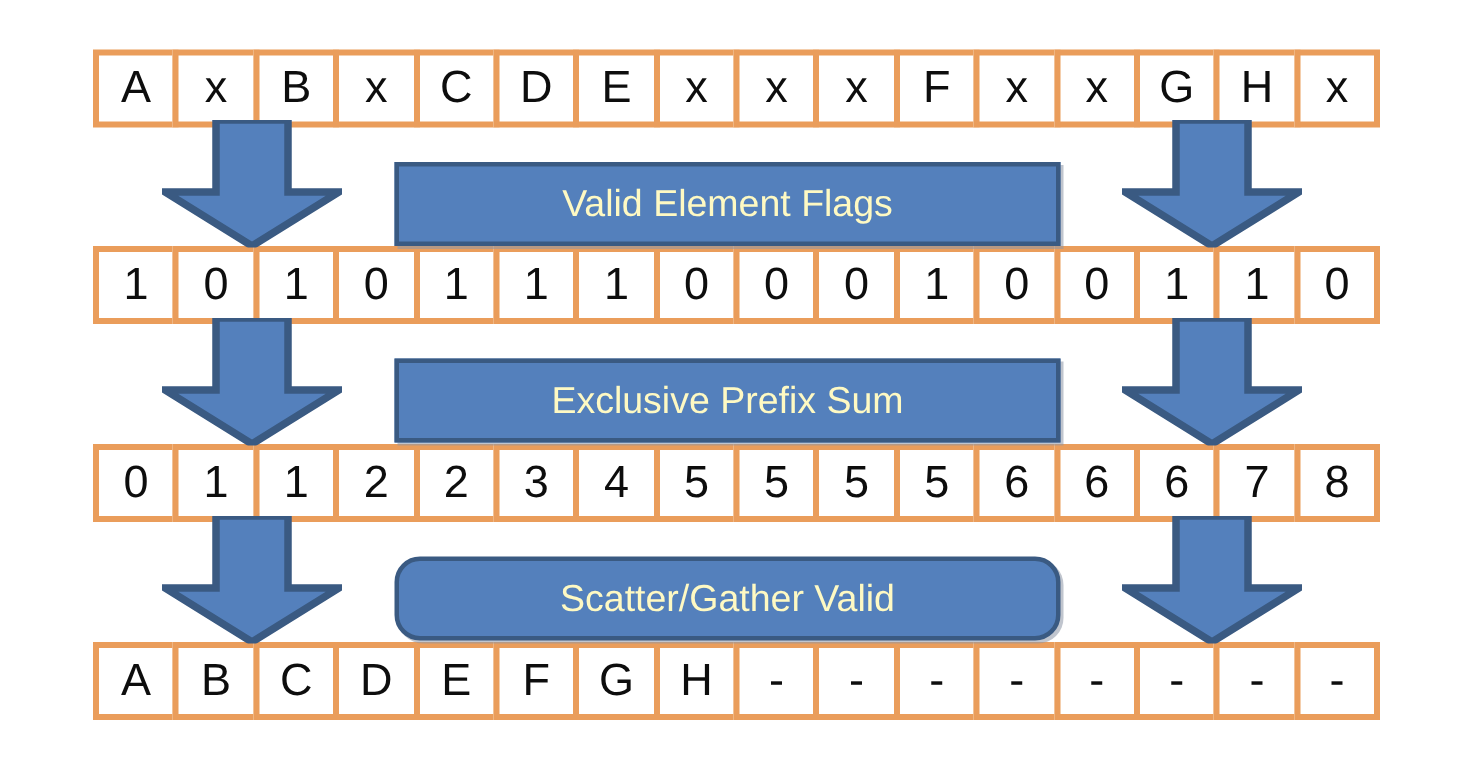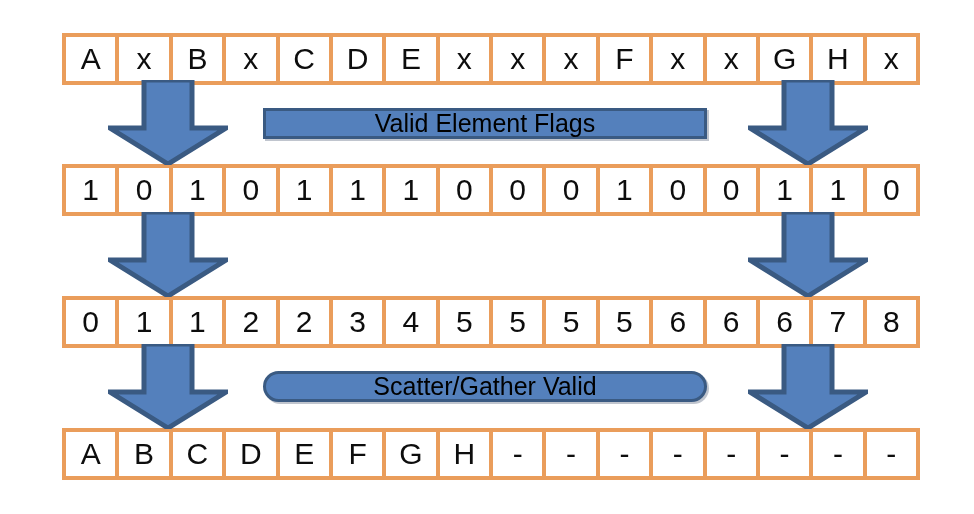--- a/index.html
+++ b/index.html
@@ -50,28 +50,28 @@
   .row1 { top: 33px; }
   .row2 { top: 164px; }
   .row3 { top: 296px; }
   .row4 { top: 428px; }
 
   
   .banner {
     position: absolute;
     left: 263px;
     width: 444px;
-    height: 31px;
+    height: 56px;
     background: #5480BC;
     border: 3px solid #3A5A82;
     box-sizing: border-box;
     display: flex;
     align-items: center;
     justify-content: center;
-    color: #000000;
+    color: #fef9c3;
     font-size: 25px;
     font-family: "Liberation Sans", sans-serif;
     z-index: 5;
     box-shadow: 2px 2px 0 rgba(140,150,165,0.55);
   }
   .banner1 { top: 108px; }
   .banner2 { top: 239px; }
   .banner3 { top: 371px; border-radius: 17px; }
 
   
@@ -149,20 +149,23 @@
 
   <div class="arrow arrow-left arrow-gap2">
     <svg viewBox="0 0 120 85" xmlns="http://www.w3.org/2000/svg">
       <polygon points="36,0 84,0 84,48 118,48 60,84 2,48 36,48" fill="#5480BC" stroke="#3A5A82" stroke-width="5" stroke-linejoin="miter"></polygon>
     </svg>
   </div>
   <div class="arrow arrow-right arrow-gap2">
     <svg viewBox="0 0 120 85" xmlns="http://www.w3.org/2000/svg">
       <polygon points="36,0 84,0 84,48 118,48 60,84 2,48 36,48" fill="#5480BC" stroke="#3A5A82" stroke-width="5" stroke-linejoin="miter"></polygon>
     </svg>
+  </div>
+  <div class="banner banner2">
+    <span>Exclusive Prefix Sum</span>
   </div>
 
   <div class="array-row row3">
     <div class="cell">0</div>
     <div class="cell">1</div>
     <div class="cell">1</div>
     <div class="cell">2</div>
     <div class="cell">2</div>
     <div class="cell">3</div>
     <div class="cell">4</div>

